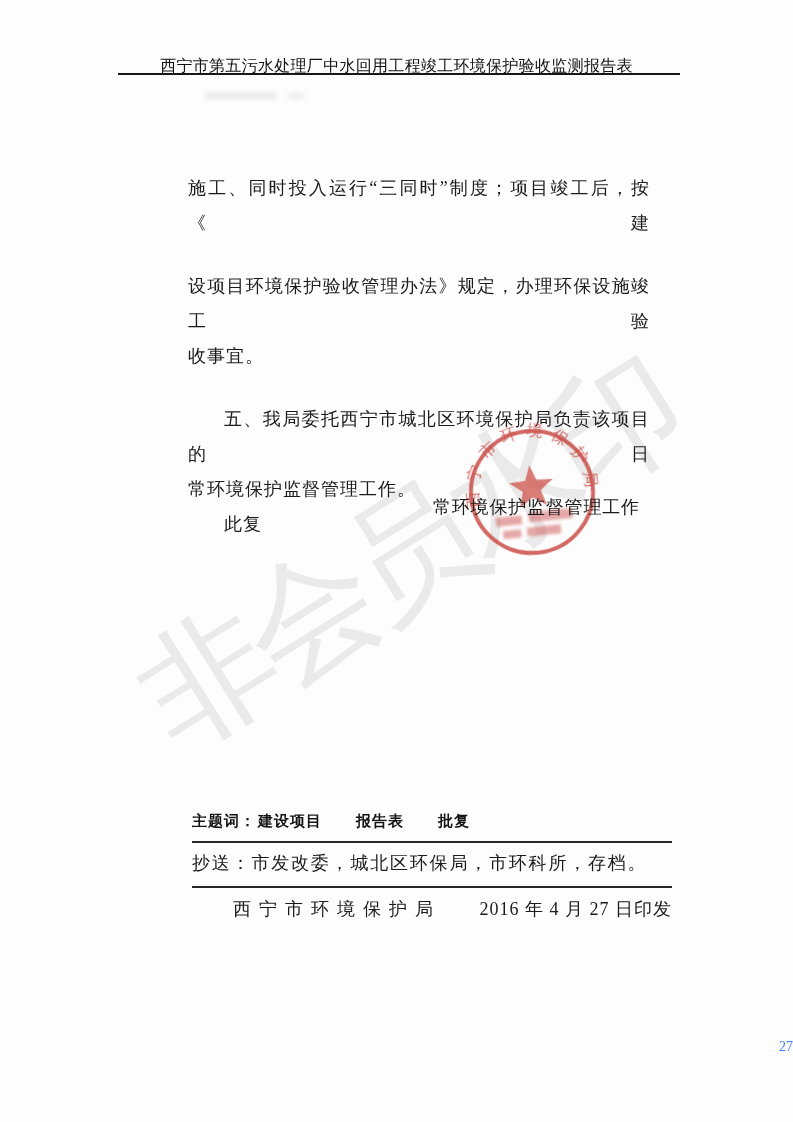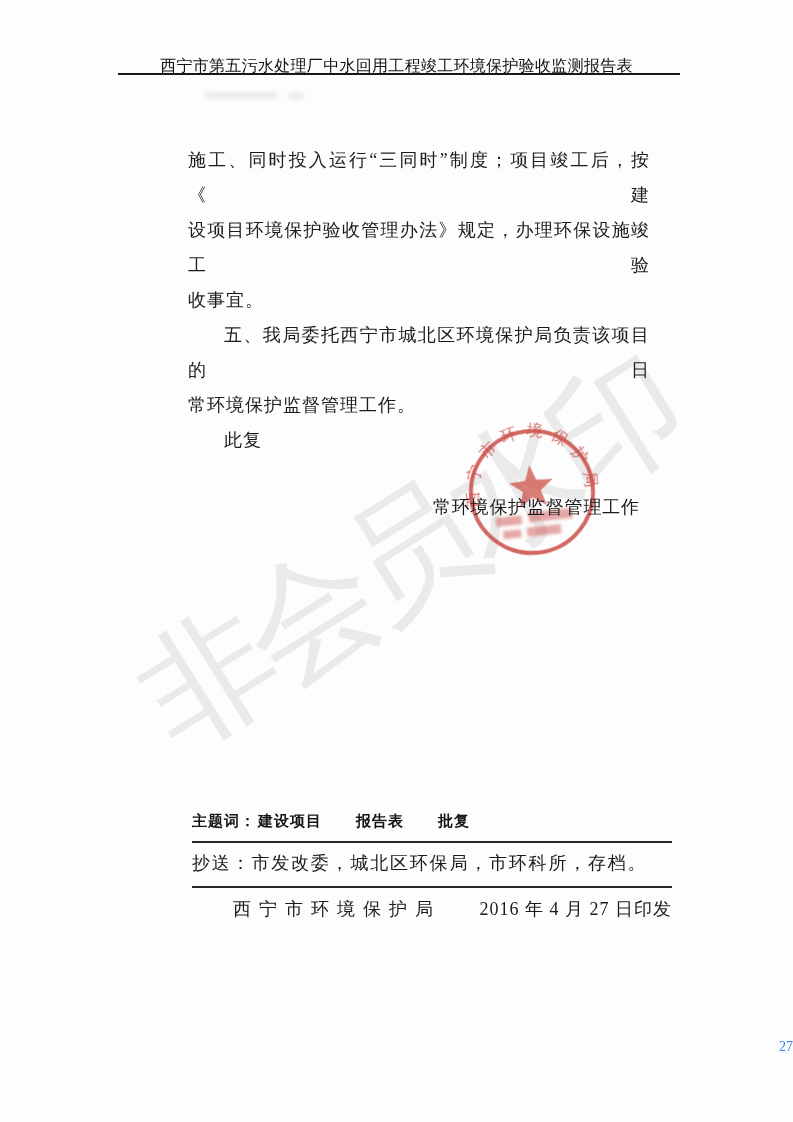--- a/index.html
+++ b/index.html
@@ -83,21 +83,21 @@
     width: 462px;
     z-index: 3;
     filter: blur(0.2px);
   }
   .body-line {
     font-size: 18px;
     line-height: 35px;
     letter-spacing: 1px;
     white-space: normal;
   }
-  .body-line.just { text-align: justify; text-align-last: justify; }
+  .body-line.just { text-align: justify; text-align-last: justify; margin-top: 28px; }
   .body-line.ind  { text-indent: 2em; }
 
   
   .stamp {
     position: absolute;
     left: 460px;
     top: 420px;
     width: 144px;
     height: 144px;
     z-index: 4;

